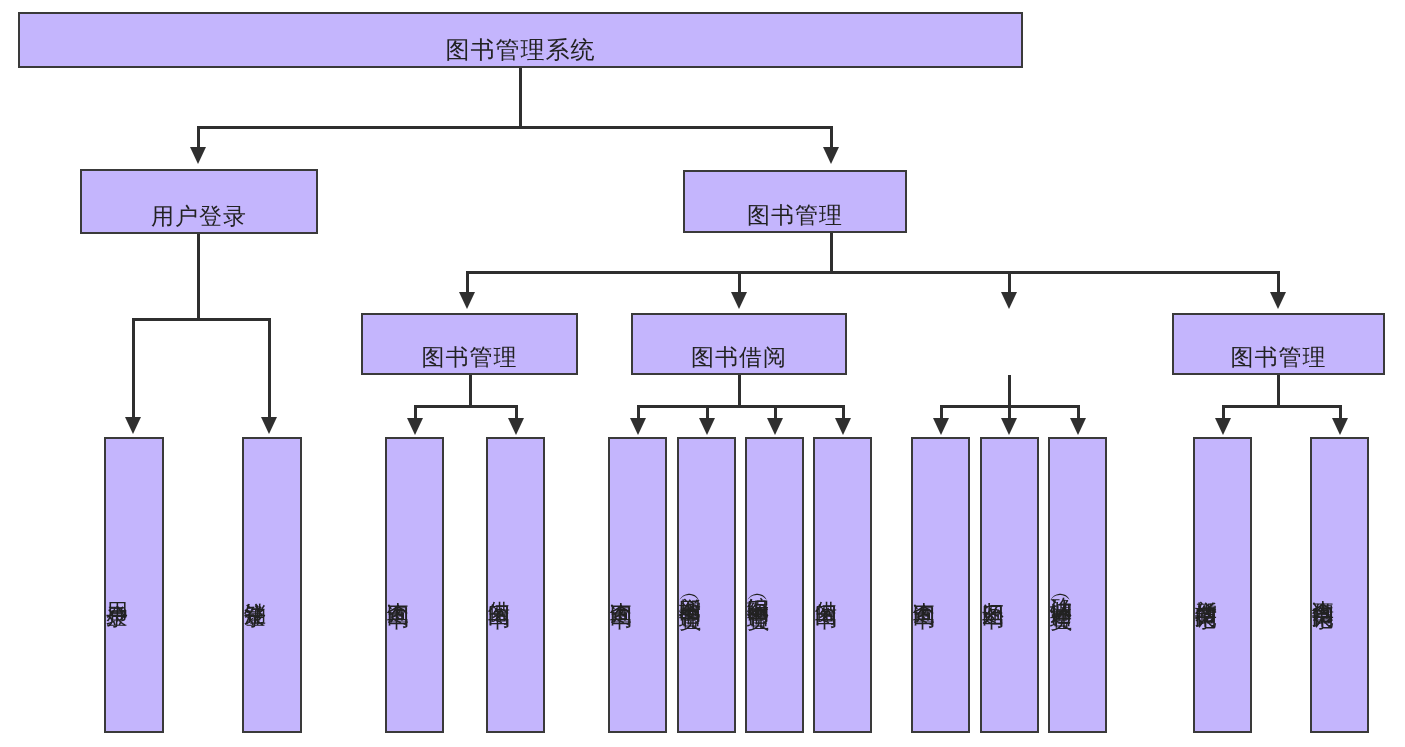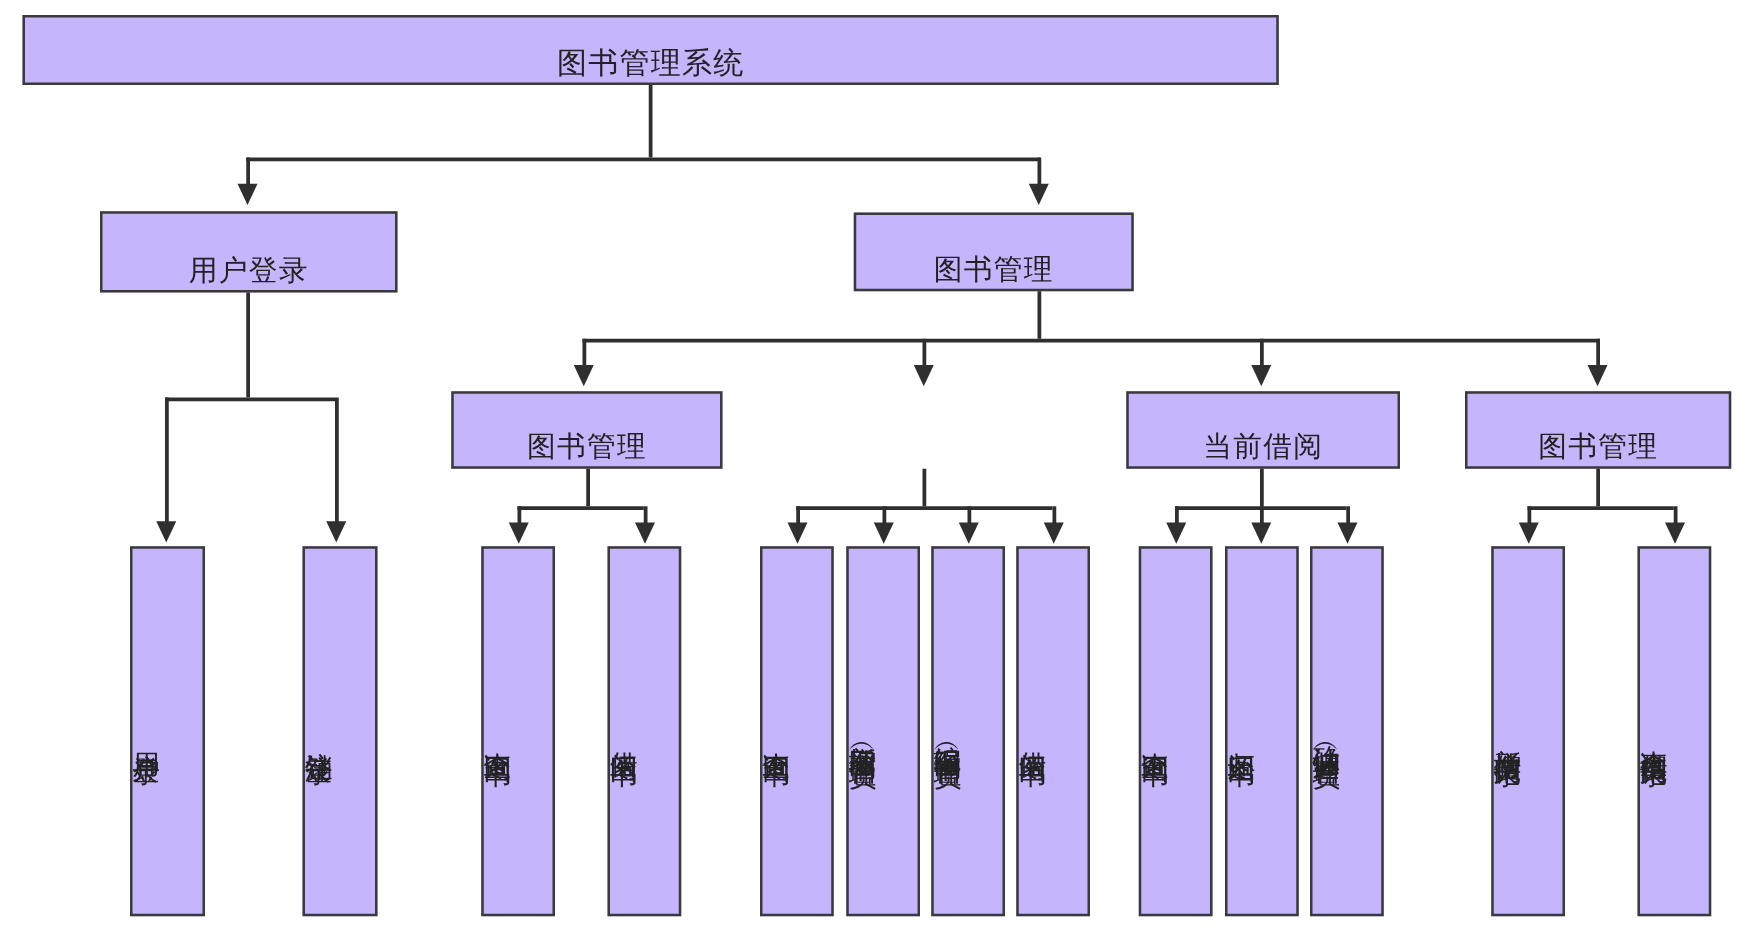--- a/index.html
+++ b/index.html
@@ -109,22 +109,22 @@
   <div class="edge v" style="left:738px; top:271px; height:22px;"></div>
   <div class="arrow" style="left:731px; top:292px;"></div>
   <div class="edge v" style="left:1008px; top:271px; height:22px;"></div>
   <div class="arrow" style="left:1001px; top:292px;"></div>
   <div class="edge v" style="left:1277px; top:271px; height:22px;"></div>
   <div class="arrow" style="left:1270px; top:292px;"></div>
 
   <div class="node horiz" style="left:361px; top:313px; width:217px; height:62px;">
     <span>图书管理</span>
   </div>
-  <div class="node horiz" style="left:901px; top:313px; width:219px; height:62px;">
-    <span>当前借阅</span>
+  <div class="node horiz" style="left:631px; top:313px; width:216px; height:62px;">
+    <span>图书借阅</span>
   </div>
   <div class="node horiz" style="left:1172px; top:313px; width:213px; height:62px;">
     <span>图书管理</span>
   </div>
 
   <div class="edge v" style="left:469px; top:375px; height:30px;"></div>
   <div class="edge h" style="left:414px; top:405px; width:101px;"></div>
   <div class="edge v" style="left:414px; top:405px; height:14px;"></div>
   <div class="arrow" style="left:407px; top:418px;"></div>
   <div class="edge v" style="left:515px; top:405px; height:14px;"></div>

